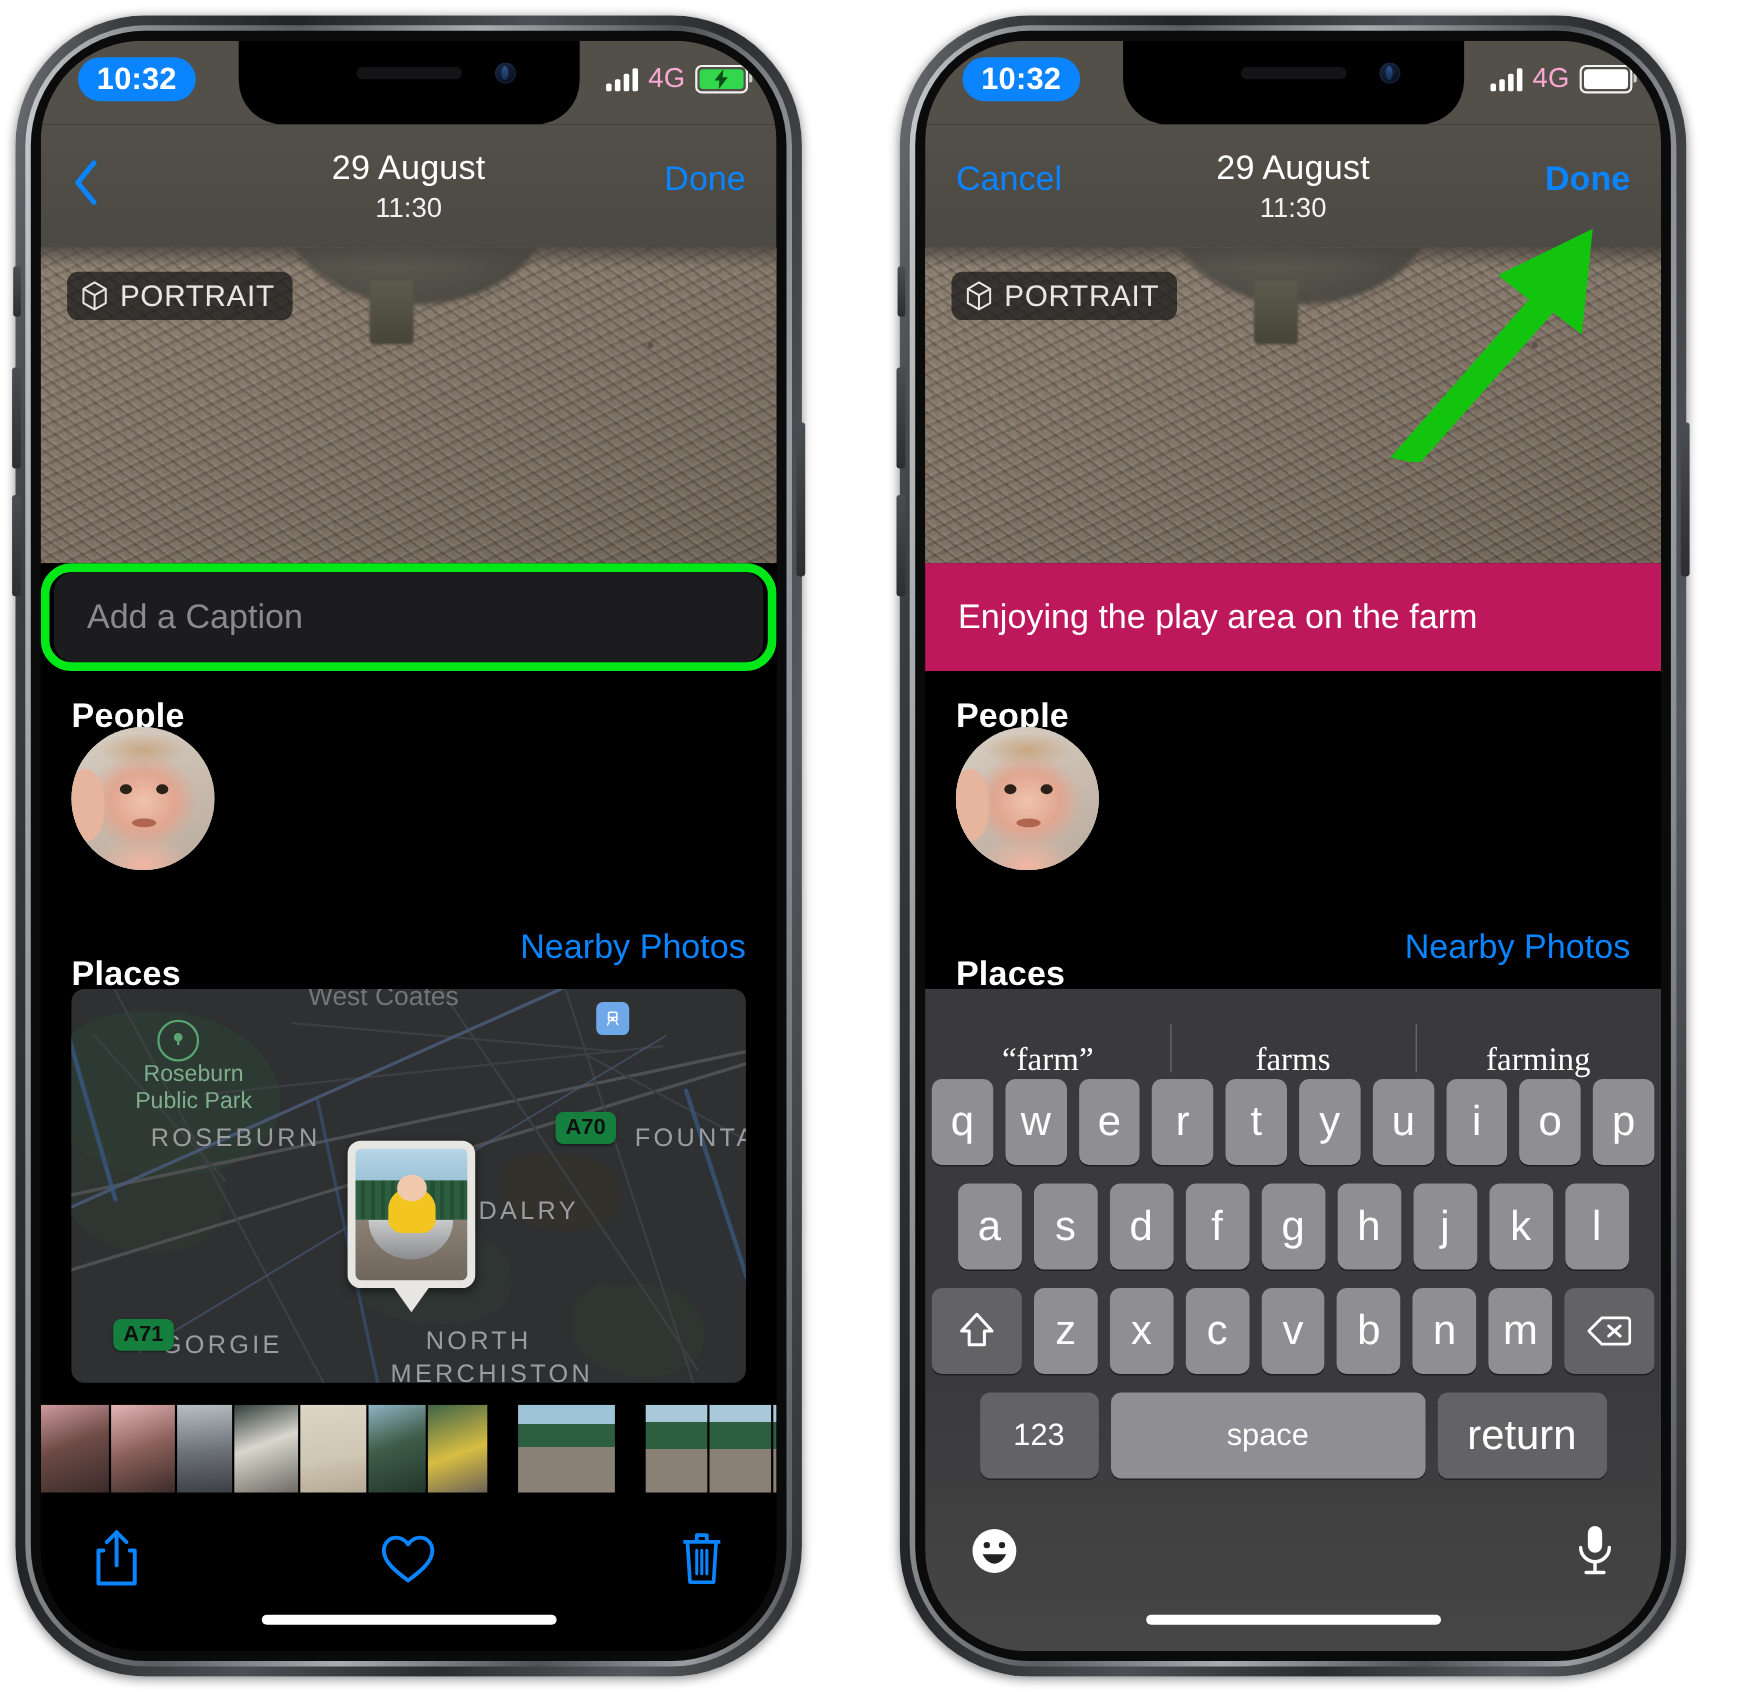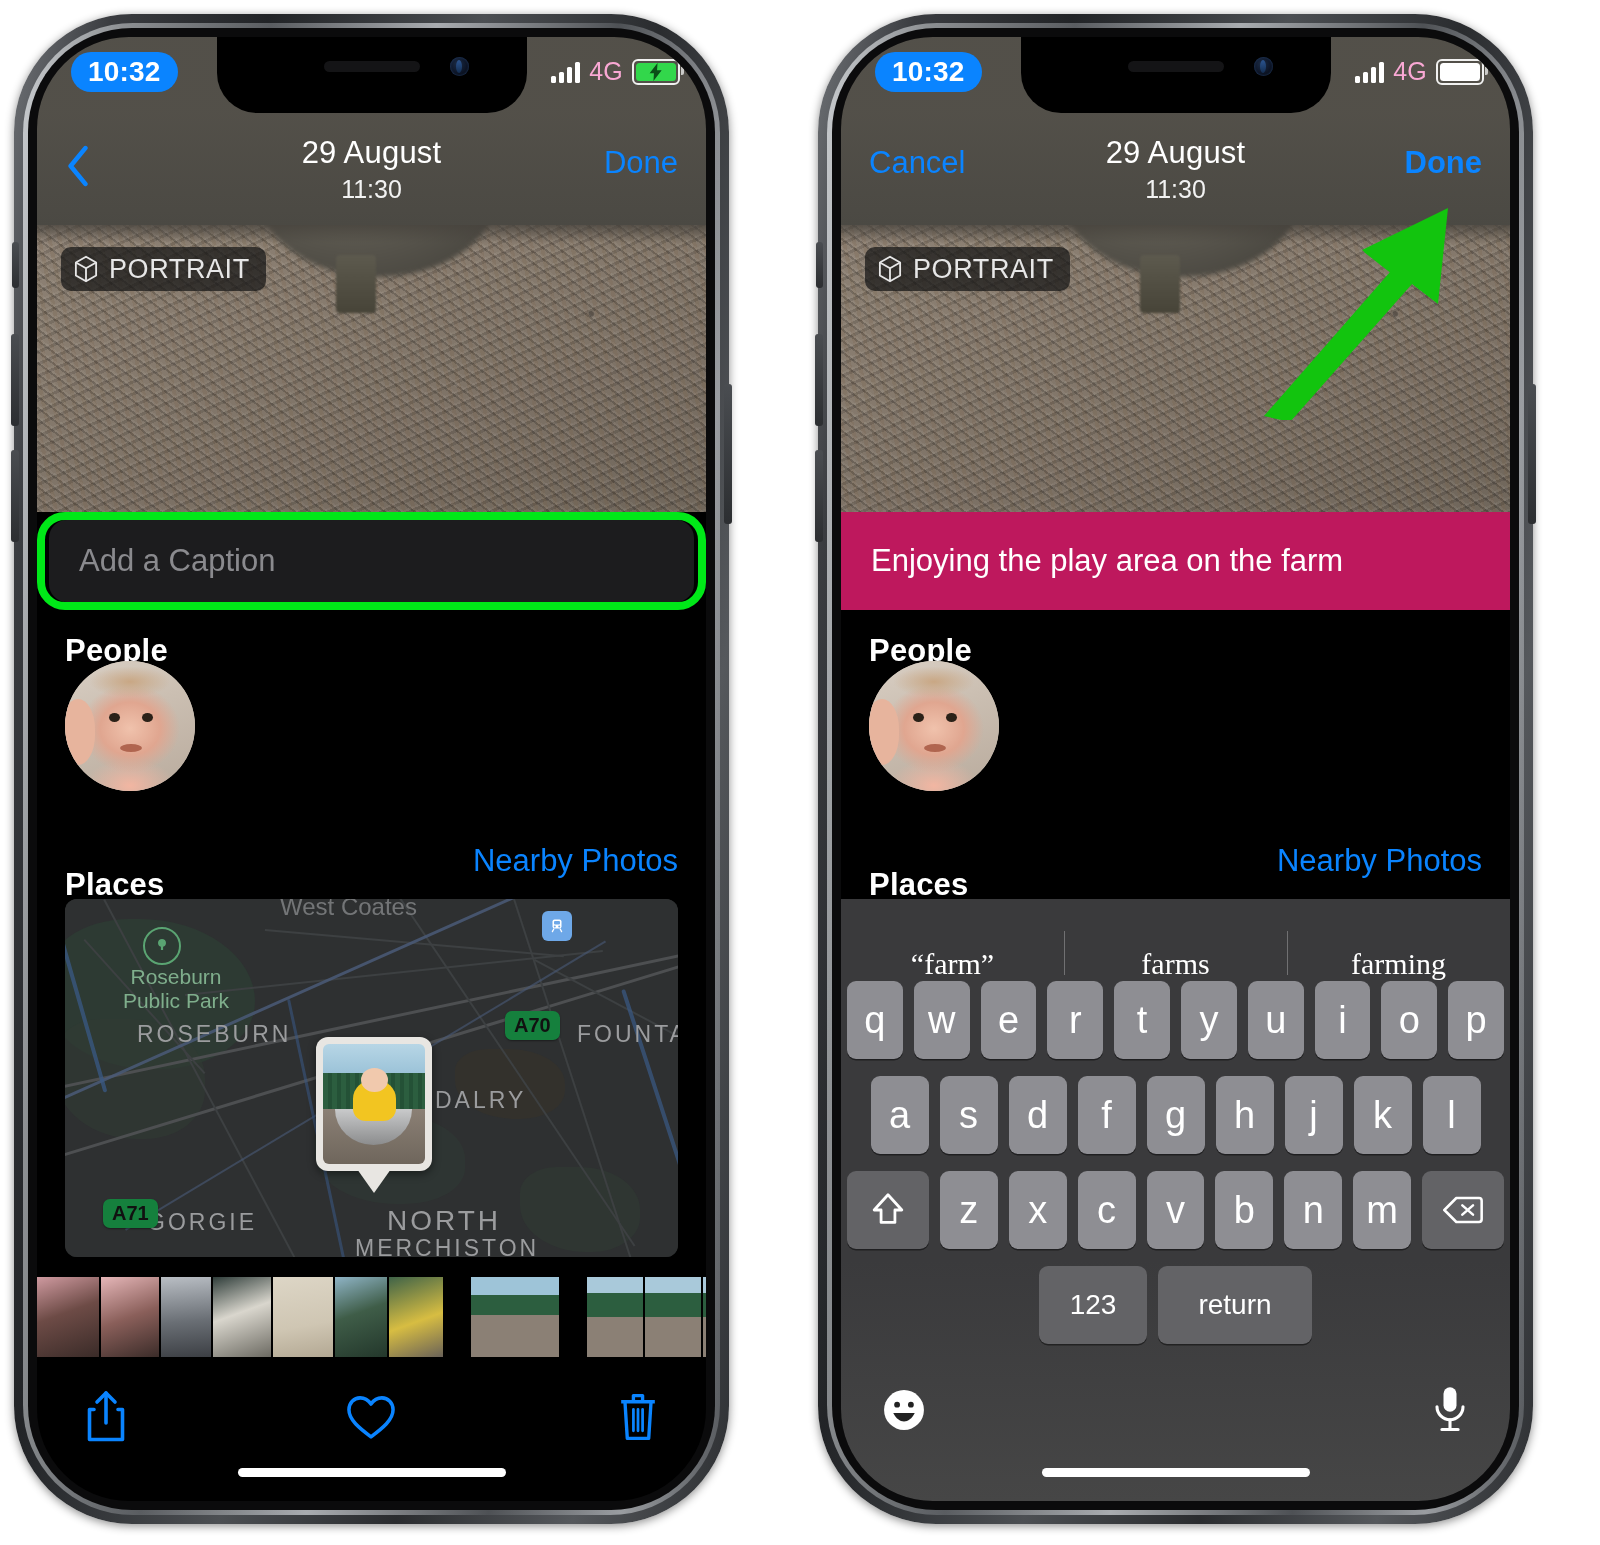--- a/index.html
+++ b/index.html
@@ -228,21 +228,21 @@
   .kbrow{display:flex;justify-content:center;gap:11px;margin-bottom:17px;}
   .key{
     width:58px;height:78px;border-radius:9px;background:#8e8e93;
     display:flex;align-items:center;justify-content:center;color:#fff;font-size:38px;font-weight:400;
     box-shadow:0 1.5px 0 rgba(0,0,0,.45);cursor:pointer;
   }
   .key.dark{background:#636366;}
   .key.wide{width:82px;}
   .key.num{width:108px;font-size:28px;}
   .key.space{width:286px;font-size:28px;}
-  .key.ret{width:154px;font-size:28px;text-align:right;}
+  .key.ret{width:154px;font-size:38px;text-align:right;}
   .kbbottom{display:flex;align-items:center;justify-content:space-between;padding:6px 40px 0 40px;height:96px;box-sizing:border-box;}
   .kbicon{cursor:pointer;}
 
   
   .arrow{position:absolute;z-index:60;pointer-events:none;}
 </style>
 </head>
 <body>
 
 <div class="phone left">
@@ -366,21 +366,21 @@
             <circle cx="11.2" cy="9.4" r="1" fill="#6ea8e8"></circle>
             <path d="M5.8 12l-1.4 2.6M12.2 12l1.4 2.6" stroke="#fff" stroke-width="1.3" stroke-linecap="round"></path>
           </svg>
       </div>
 
       <div class="lbl-faint" style="left:215px;top:-6px;">West Coates</div>
       <div class="lbl" style="left:72px;top:122px;font-size:23px;">ROSEBURN</div>
       <div class="lbl" style="left:370px;top:188px;font-size:23px;">DALRY</div>
       <div class="lbl" style="left:512px;top:122px;font-size:23px;">FOUNTAIN</div>
       <div class="lbl" style="left:82px;top:310px;font-size:23px;">GORGIE</div>
-      <div class="lbl" style="left:322px;top:306px;font-size:28px;">NORTH</div>
+      <div class="lbl" style="left:322px;top:306px;font-size:23px;">NORTH</div>
       <div class="lbl" style="left:290px;top:336px;font-size:23px;">MERCHISTON</div>
 
       <div class="shield" style="left:440px;top:112px;">A70</div>
       <div class="shield" style="left:38px;top:300px;">A71</div>
 
       <div class="map-pin">
         <div class="thumb">
           <div class="sky"></div>
           <div class="fence"></div>
           <div class="ground"></div>
@@ -547,20 +547,21 @@
           <div class="key">m</div>
           <div class="key dark wide">
             <svg width="40" height="30" viewBox="0 0 30 22">
               <path d="M10 2h17a2 2 0 0 1 2 2v14a2 2 0 0 1-2 2H10L1 11z" fill="none" stroke="#fff" stroke-width="1.9" stroke-linejoin="round"></path>
               <path d="M14.5 7.5l8 7M22.5 7.5l-8 7" stroke="#fff" stroke-width="1.9" stroke-linecap="round"></path>
             </svg>
           </div>
         </div>
         <div class="kbrow">
           <div class="key dark num">123</div>
+          <div class="key space">space</div>
           <div class="key dark ret">return</div>
         </div>
       </div>
       <div class="kbbottom">
         <div class="kbicon">
           <svg width="46" height="46" viewBox="0 0 30 30">
             <circle cx="15" cy="15" r="13" fill="#fff"></circle>
             <circle cx="10.5" cy="11.5" r="1.9" fill="#222"></circle>
             <circle cx="19.5" cy="11.5" r="1.9" fill="#222"></circle>
             <path d="M8 17c1.8 3.7 4.4 5.5 7 5.5s5.2-1.8 7-5.5z" fill="#222"></path>

